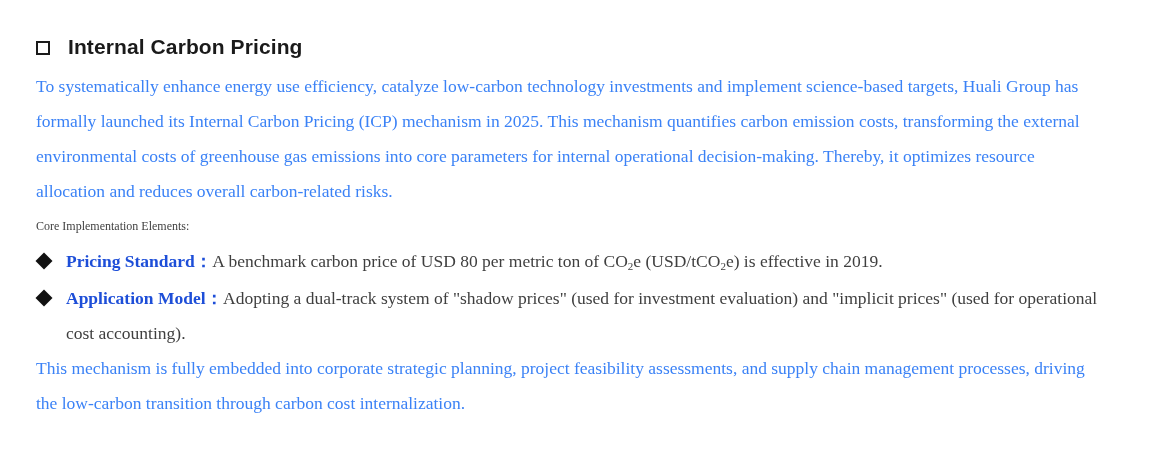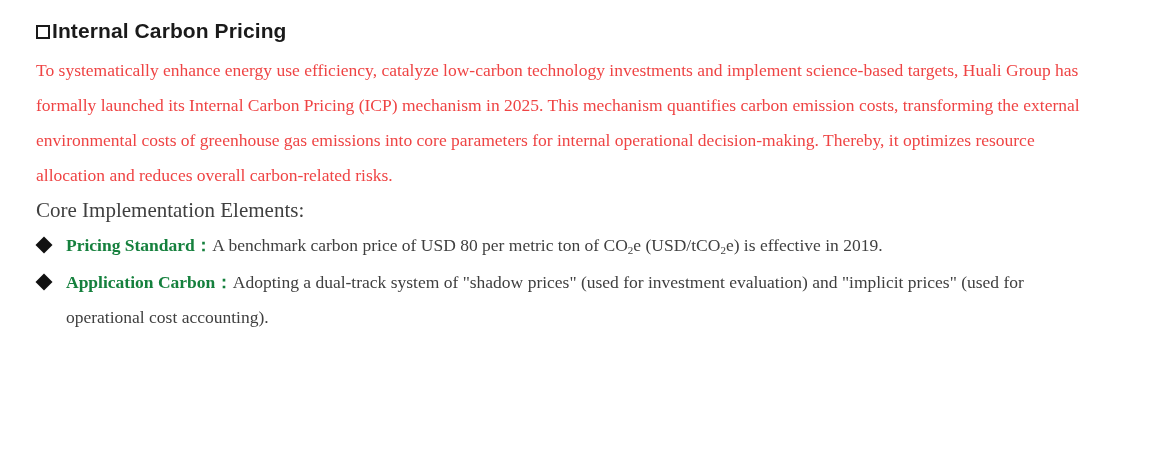--- a/index.html
+++ b/index.html
@@ -17,22 +17,22 @@
   .page {
     position: relative;
     width: 1150px;
     height: 465px;
     box-sizing: border-box;
     padding: 18px 50px 0 36px;
   }
   .heading-row {
     display: flex;
     align-items: center;
-    gap: 2px;
-    margin: 0 0 10px 0;
+    gap: 18px;
+    margin: 16px 0 10px 0;
   }
   .square-marker {
     width: 14px;
     height: 14px;
     border: 2px solid #1a1a1a;
     box-sizing: border-box;
     flex: 0 0 auto;
     position: relative;
     top: 1px;
   }
@@ -41,29 +41,29 @@
     font-size: 21px;
     font-weight: bold;
     color: #1a1a1a;
     letter-spacing: 0.1px;
     line-height: 1.2;
   }
   p.body-para {
     margin: 0;
     font-size: 17.5px;
     line-height: 35px;
-    color: #ef4444;
+    color: #3b82f6;
     text-align: left;
   }
   .intro {
     margin-bottom: 0;
   }
   .core-label {
     margin: 0;
-    font-size: 21px;
+    font-size: 12px;
     line-height: 35px;
     color: #3f3f3f;
   }
   ul.bullets {
     list-style: none;
     margin: 0;
     padding: 0;
   }
   ul.bullets li {
     position: relative;
@@ -76,21 +76,21 @@
     position: absolute;
     left: 2px;
     top: 11px;
     width: 12px;
     height: 12px;
     background: #111111;
     transform: rotate(45deg);
   }
   .bullet-title {
     font-weight: bold;
-    color: #15803d;
+    color: #1d4ed8;
   }
   .closing {
     margin-top: 0;
   }
   sub {
     font-size: 11px;
     vertical-align: baseline;
     position: relative;
     bottom: -3px;
   }
@@ -107,18 +107,19 @@
 
   <p class="body-para intro">To systematically enhance energy use efficiency, catalyze low-carbon technology investments and implement science-based targets, Huali Group has formally launched its Internal Carbon Pricing (ICP) mechanism in 2025. This mechanism quantifies carbon emission costs, transforming the external environmental costs of greenhouse gas emissions into core parameters for internal operational decision-making. Thereby, it optimizes resource allocation and reduces overall carbon-related risks.</p>
 
   <p class="core-label">Core Implementation Elements:</p>
 
   <ul class="bullets">
     <li>
       <span class="diamond"></span><span class="bullet-title">Pricing Standard：</span><span>A benchmark carbon price of USD 80 per metric ton of CO</span><sub>2</sub><span>e (USD/tCO</span><sub>2</sub><span>e) is effective in 2019.</span>
     </li>
     <li>
-      <span class="diamond"></span><span class="bullet-title">Application Carbon：</span><span>Adopting a dual-track system of "shadow prices" (used for investment evaluation) and "implicit prices" (used for operational cost accounting).</span>
+      <span class="diamond"></span><span class="bullet-title">Application Model：</span><span>Adopting a dual-track system of "shadow prices" (used for investment evaluation) and "implicit prices" (used for operational cost accounting).</span>
     </li>
   </ul>
 
+  <p class="body-para closing">This mechanism is fully embedded into corporate strategic planning, project feasibility assessments, and supply chain management processes, driving the low-carbon transition through carbon cost internalization.</p>
 
 </div>
 
 </body></html>

